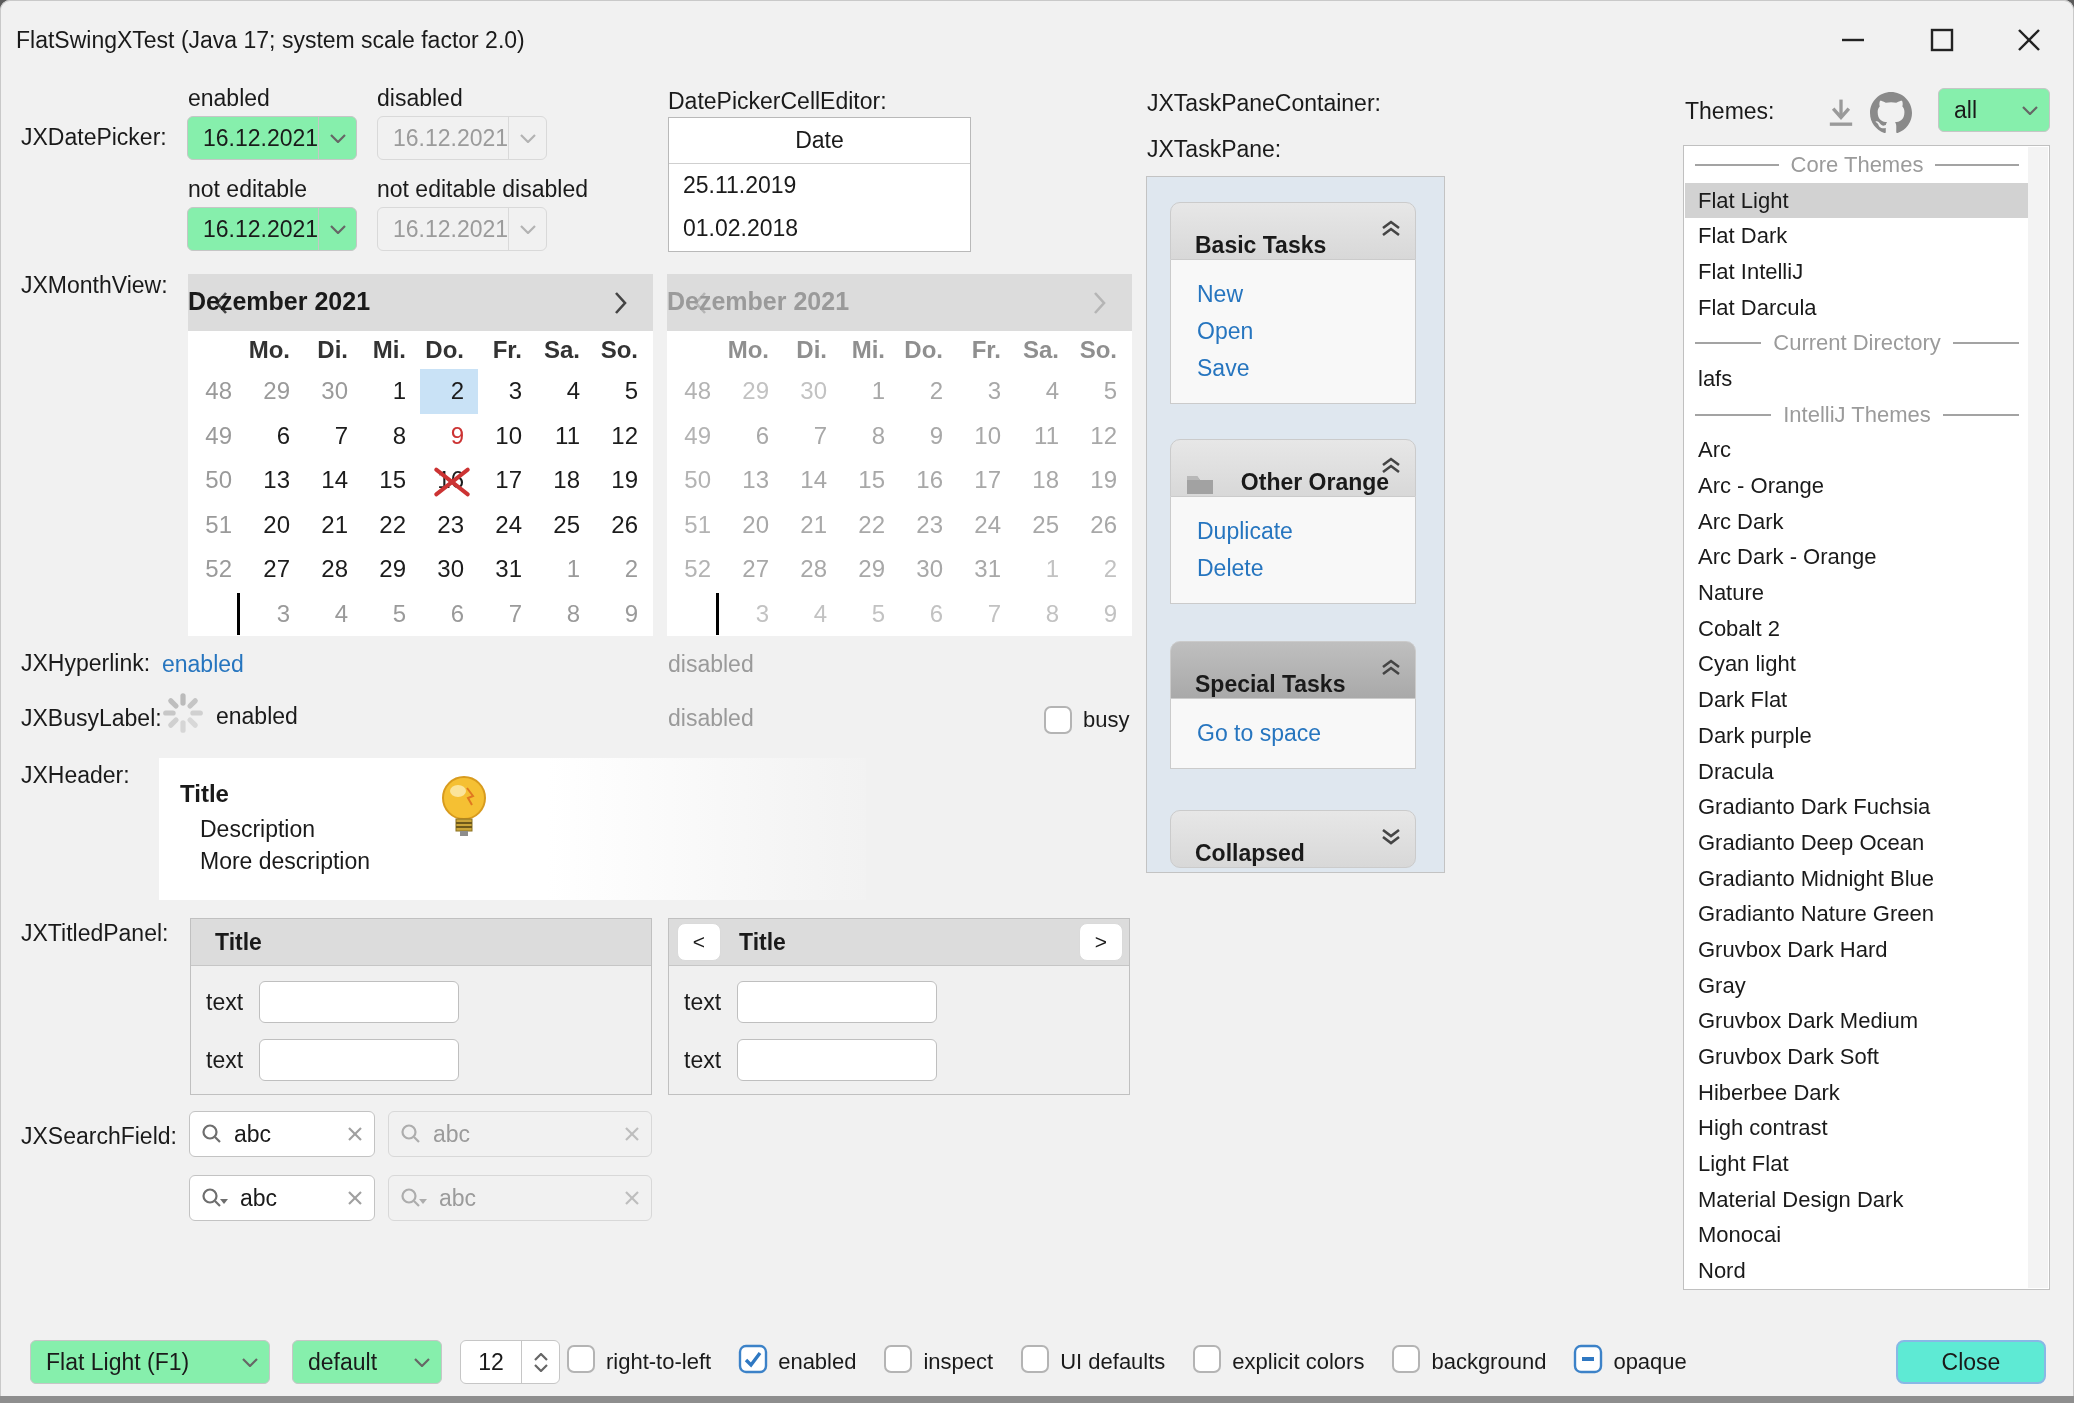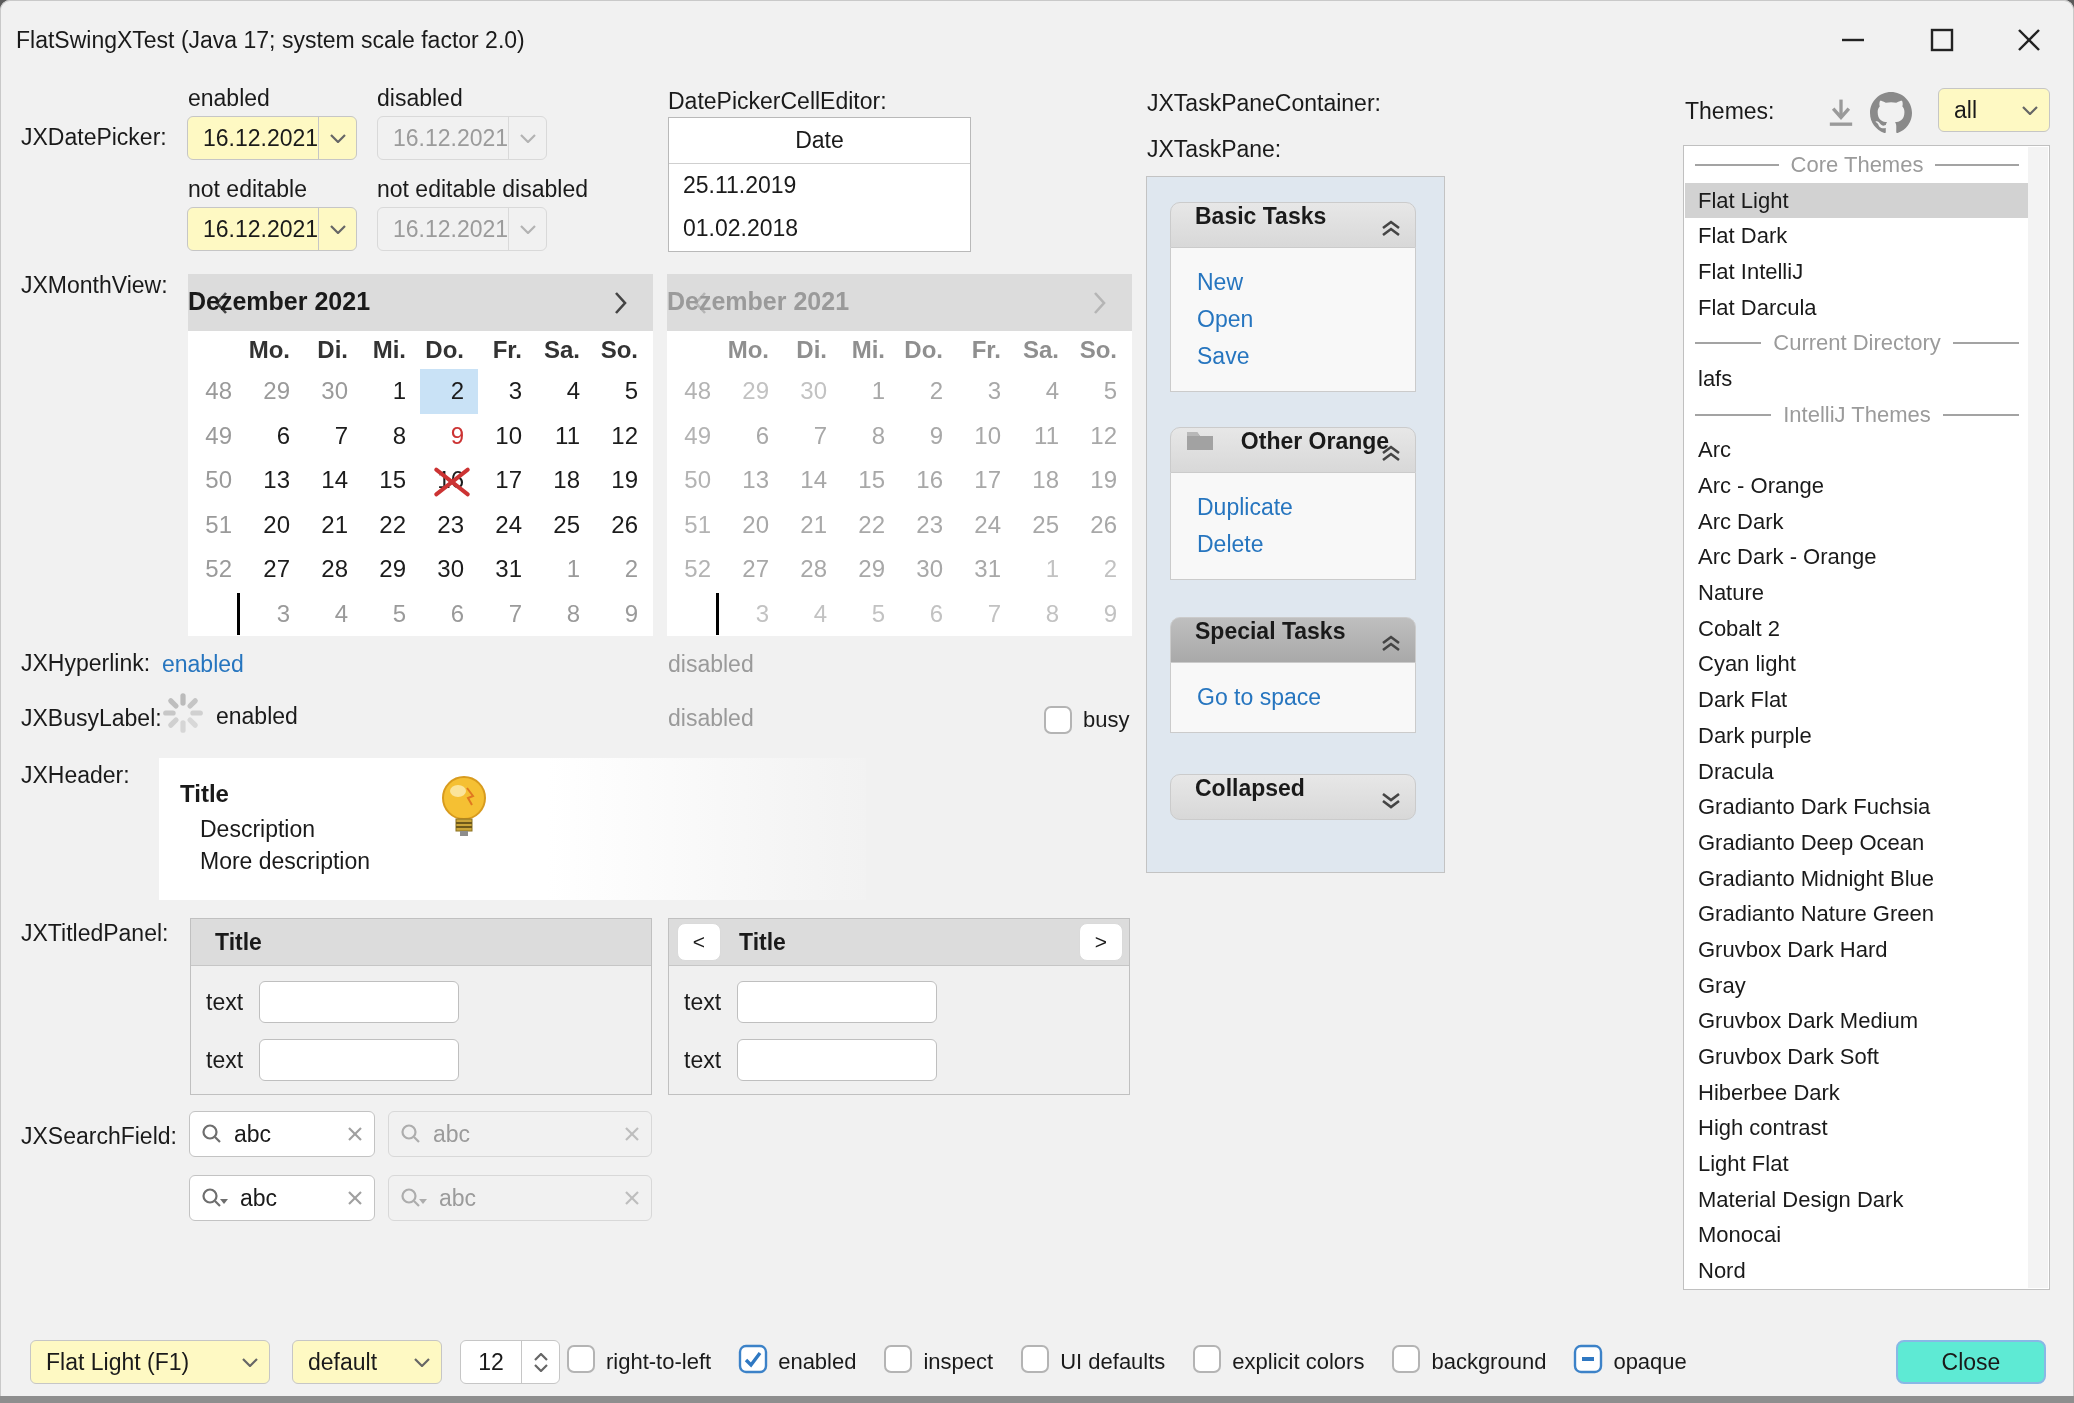--- a/index.html
+++ b/index.html
@@ -17,21 +17,21 @@
   .titlebar { position:absolute; top:0; left:0; right:0; height:48px;margin-top:16px; }
   .title { position:absolute; left:16px; top:11px; font-size:23px; }
   .winbtn { position:absolute; top:0; width:62px; height:48px; display:flex; align-items:center; justify-content:center; }
   .winbtn svg { stroke:#222; stroke-width:2.4; fill:none; }
 
   
   .abs { position:absolute; }
   .rowlab { position:absolute; left:21px; font-size:23px; }
   .sublab { position:absolute; font-size:23px; }
 
-  .field { position:absolute; height:44px; background:#fef9c3; border:1px solid #c6c6c6; border-radius:6px; display:flex; align-items:center; }
+  .field { position:absolute; height:44px; background:#86efac; border:1px solid #c6c6c6; border-radius:6px; display:flex; align-items:center; }
   .field .fval { flex:1; padding-left:15px; font-size:23px; white-space:nowrap; }
   .field .farrow { width:38px; align-self:stretch; border-left:1px solid #c6c6c6; display:flex; align-items:center; justify-content:center; }
   .field .farrow.noline { border-left:none; }
   .field svg { stroke:#666; stroke-width:2.2; fill:none; }
   .field.dis { background:#f1f1f1; border-color:#d9d9d9; }
   .field.dis .fval { color:#9b9b9b; }
   .field.dis .farrow { border-left-color:#d9d9d9; }
   .field.dis svg { stroke:#b3b3b3; }
 
   
@@ -104,22 +104,22 @@
   .search svg.xx { stroke:#a0a0a0; stroke-width:2.2; }
   .search.dis { background:transparent; border-color:#d8d8d8; }
   .search.dis .sval { color:#9b9b9b; }
   .search.dis svg.mag { stroke:#adadad; }
   .search.dis svg.mag .tri { fill:#adadad; }
   .search.dis svg.xx { stroke:#bdbdbd; }
 
   
   .tpc { position:absolute; left:1146px; top:176px; width:299px; height:697px; background:var(--taskpane-bg,#dfe7ef); border:1px solid #c3c3c3; }
   .tp { width:246px; margin-left:23px; }
-  .tp-header { height:46px; background:linear-gradient(#e7e7e7,#d8d8d8); border:1px solid #cbcbcb; border-radius:10px 10px 0 0;
-    display:flex; align-items:flex-start; position:relative; }
+  .tp-header { height:58px; background:linear-gradient(#e7e7e7,#d8d8d8); border:1px solid #cbcbcb; border-radius:10px 10px 0 0;
+    display:flex; align-items:flex-end; position:relative; }
   .tp-title { font-weight:bold; font-size:23px; padding-left:24px; }
   .tp.has-icon .tp-title { flex:1; text-align:center; padding-left:0; }
   .tp-chev { position:absolute; right:14px; top:14px; }
   .tp-chev svg { stroke:#444; stroke-width:2.6; fill:none; }
   .tp.dark .tp-header { background:linear-gradient(#bfbfbf,#a9a9a9); }
   .tp.collapsed .tp-header { border-radius:10px; }
   .tp-body { background:#f8f8f8; border:1px solid #cbcbcb; border-top:none; padding:16px 0 16px 26px; }
   .tp-link { display:block; color:var(--link,#2675bf); font-size:23px; line-height:37px; cursor:pointer; }
   .foldericon { margin-left:14px; display:flex; }
 

